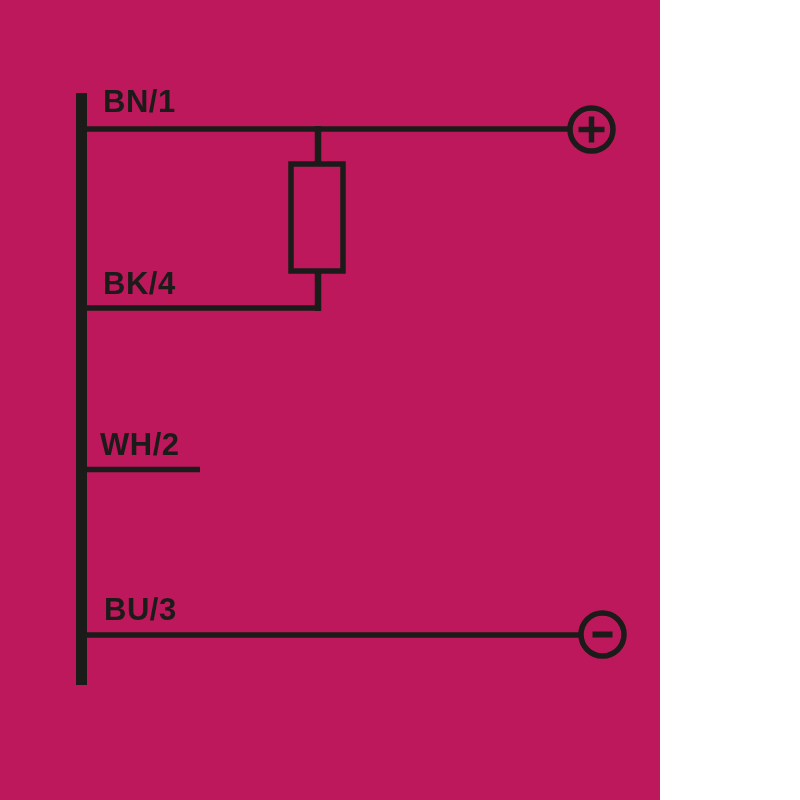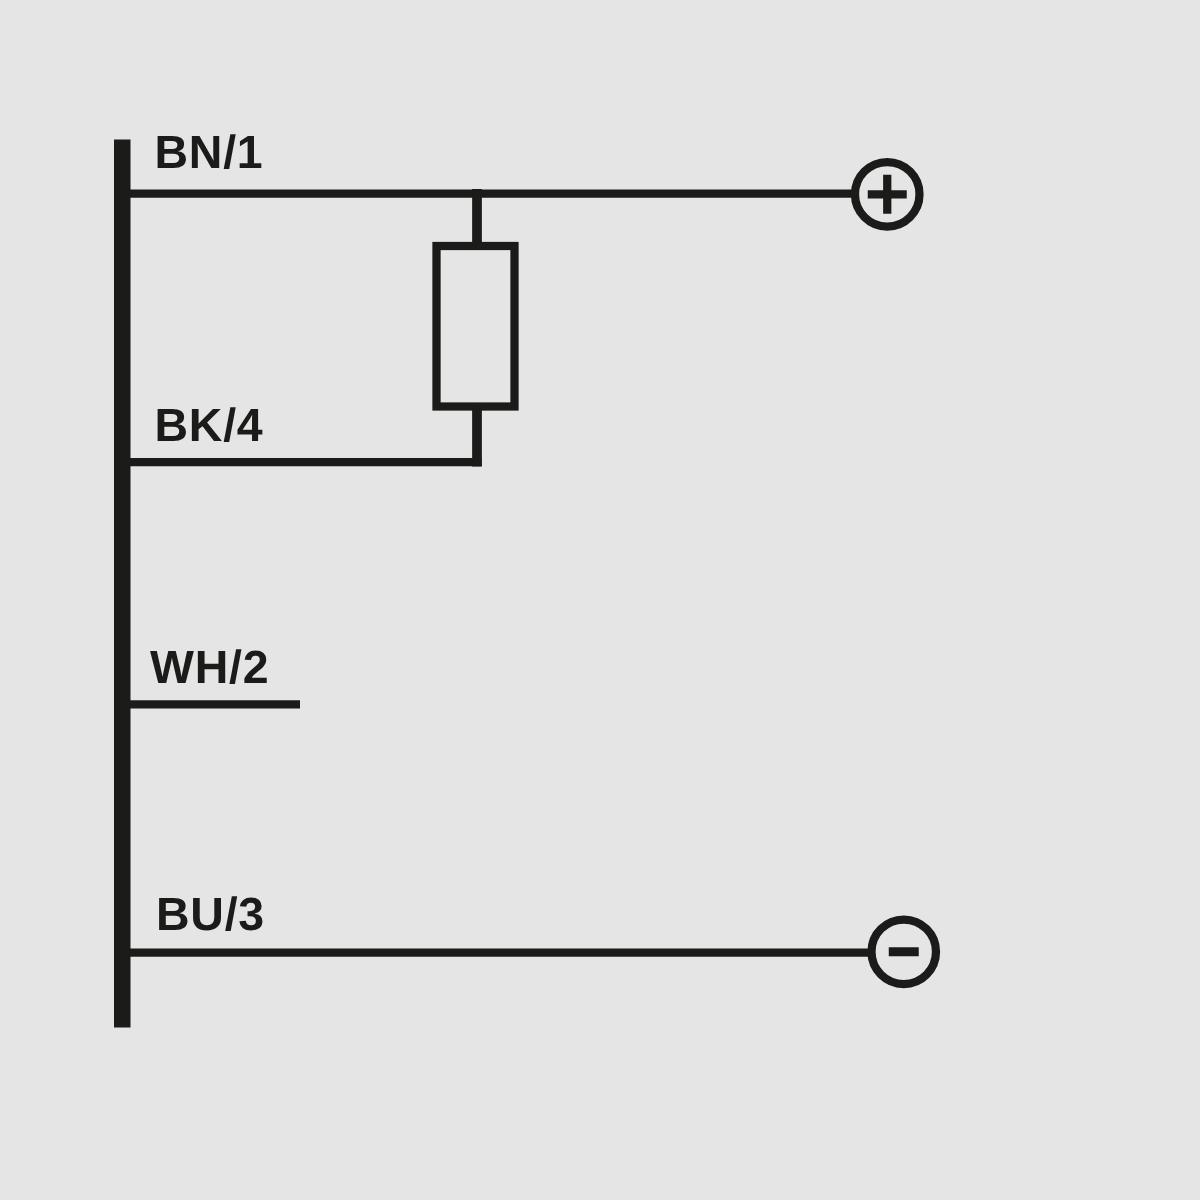--- a/index.html
+++ b/index.html
@@ -2,23 +2,23 @@
 <html><head>
 <meta charset="utf-8">
 <style>
   html, body {
     margin: 0;
     padding: 0;
     background: #ffffff;
   }
   .canvas {
     position: relative;
-    width: 800px;
+    width: 660px;
     height: 800px;
-    background: #e5e5e5;
+    background: #be185d;
     overflow: hidden;
     text-decoration: underline;
   }
   svg {
     display: block;
   }
   .wire-label {
     font-family: "Liberation Sans", sans-serif;
     font-weight: bold;
     font-size: 31px;

